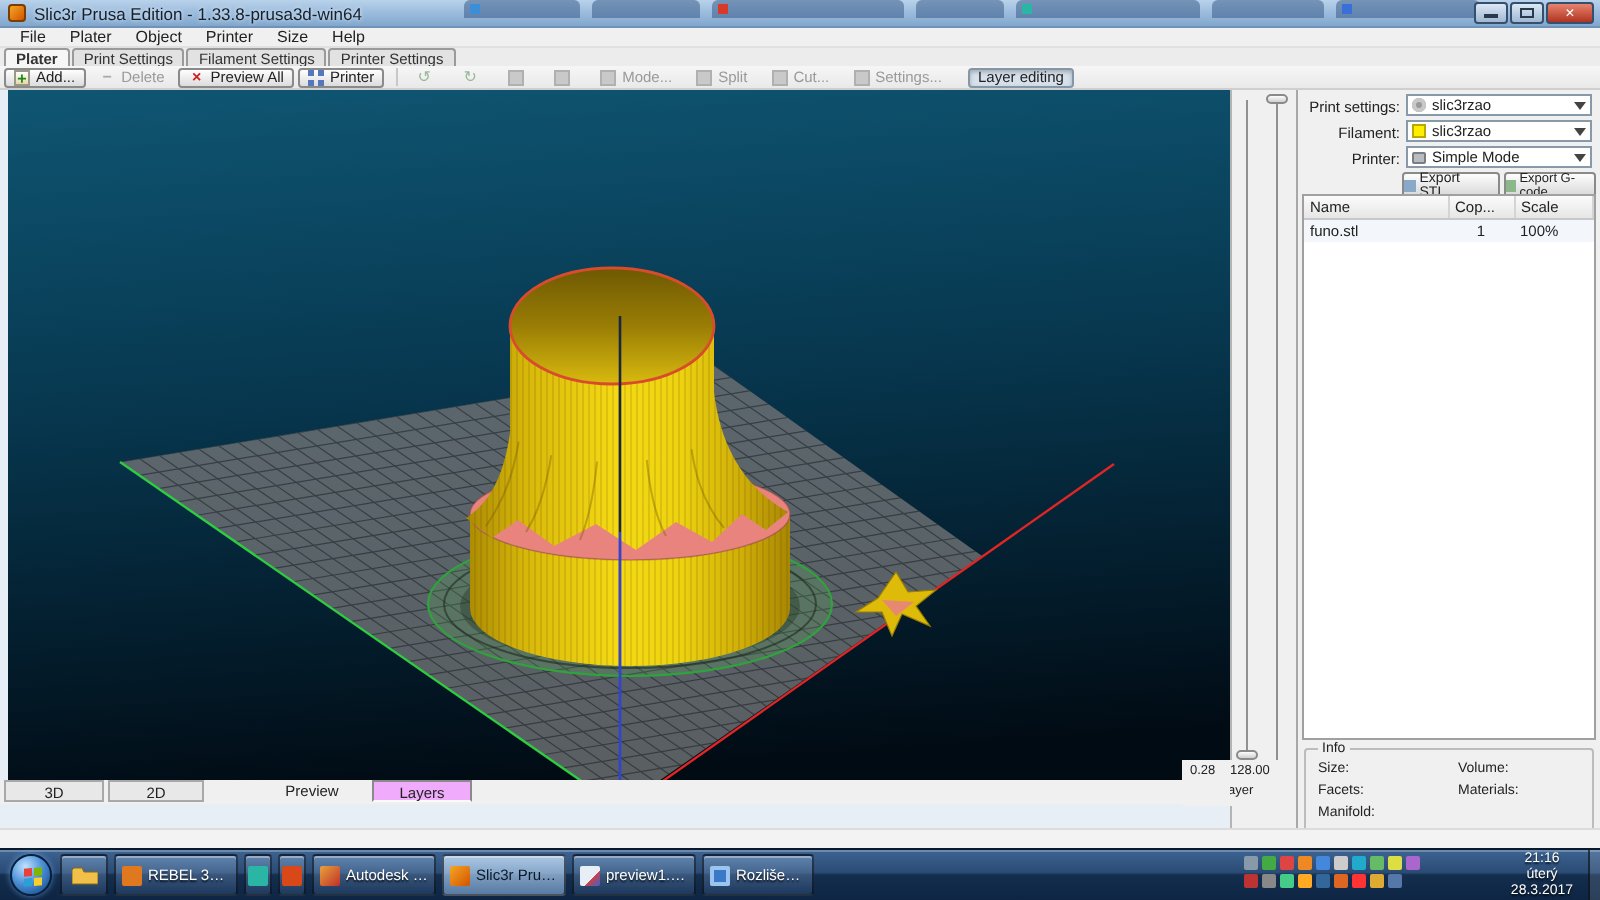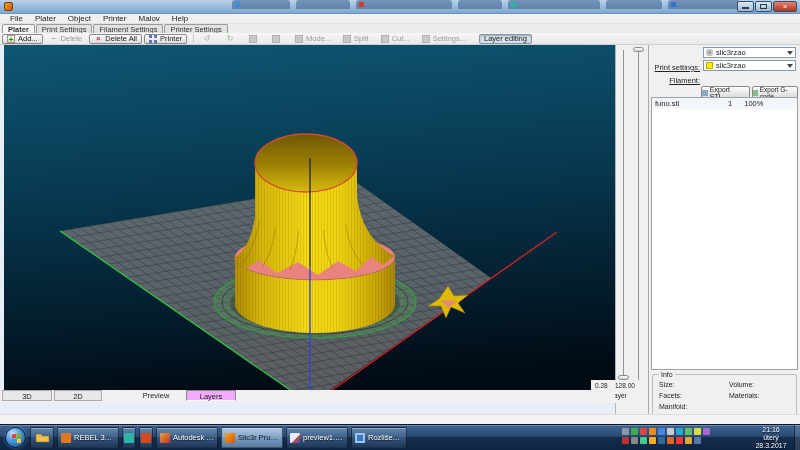--- a/index.html
+++ b/index.html
@@ -57,21 +57,21 @@
   .strack { position:absolute; top:5px; width:1px; height:330px; background:#909090; }
   .shandle { position:absolute; width:11px; height:5px; background:linear-gradient(#fdfdfd,#cfcfcf); border:1px solid #8a8a8a; border-radius:3px; }
   .sliderlabels { position:absolute; left:591px; top:380px; width:57px; height:23px; background:#f0f0f0; font-size:6.5px; color:#222; }
   .slval { position:absolute; top:2px; white-space:nowrap; }
   .onelayer { position:absolute; left:6px; top:12px; display:flex; align-items:center; font-size:6.5px; color:#222; }
   .cbox { width:6px; height:6px; border:1px solid #7a8a9a; background:#fff; margin-right:2px; }
 
   
   .sidebar { position:absolute; left:648px; top:45px; width:152px; height:379px; background:#f0f0f0; border-left:1px solid #a8a8a8; font-size:7.5px; color:#222; }
   .srow { position:absolute; left:0; width:100%; height:11px; }
-  .slabel { position:absolute; right:100px; top:16px; text-align:center; white-space:nowrap;text-decoration:underline; }
+  .slabel { position:absolute; right:100px; top:2px; text-align:center; white-space:nowrap; }
   .combo { position:absolute; left:54px; top:0; width:93px; height:11px; background:#fff; border:1px solid #8899aa; display:flex; align-items:center; padding:0 2px; }
   .combo .ctext { flex:1; font-size:7.5px; white-space:nowrap; overflow:hidden; }
   .carrow { width:0; height:0; border-left:3px solid transparent; border-right:3px solid transparent; border-top:4px solid #444; margin-left:2px; }
   .cicon { width:7px; height:7px; margin-right:3px; flex:none; }
   .ic-gear { border-radius:50%; background:#9a9a9a; box-shadow:inset 0 0 0 2px #c8c8c8; }
   .ic-fil { background:#ffee00; border:1px solid #b8a800; }
   .ic-printer { height:6px; background:#b8bcc0; border:1px solid #7a7e82; border-radius:1px; }
   .exbtn { position:absolute; height:13px; border:1px solid #8a8a8a; border-radius:2px; background:linear-gradient(#fdfdfd,#d8d8d8); font-size:7px; display:flex; align-items:center; justify-content:center; }
   .exbtn .bicon { width:6px; height:6px; margin-right:2px; }
   .listbox { position:absolute; left:2px; top:52px; width:147px; height:273px; background:#fff; border:1px solid #a0a0a0; }
@@ -126,37 +126,38 @@
       </div>
     <div class="bg-tab" style="left:458px;width:44px;"></div>
     <div class="bg-tab" style="left:508px;width:92px;">
         <div class="fav" style="background:#2ab5a5;"></div>
       </div>
     <div class="bg-tab" style="left:606px;width:56px;"></div>
     <div class="bg-tab" style="left:668px;width:72px;">
         <div class="fav" style="background:#3a6fd8;"></div>
       </div>
     <div class="app-icon"></div>
+    <div class="win-title">Slic3r Prusa Edition - 1.33.8-prusa3d-win64</div>
     <div class="winbtns">
       <div class="winbtn">
           <div class="glyph-min"></div>
         </div>
       <div class="winbtn">
           <div class="glyph-max"></div>
         </div>
       <div class="winbtn close"><span>×</span></div>
     </div>
   </div>
 
   <div class="menubar">
     <span class="menu-item">File</span>
     <span class="menu-item">Plater</span>
     <span class="menu-item">Object</span>
     <span class="menu-item">Printer</span>
-    <span class="menu-item">Malov</span>
+    <span class="menu-item">Size</span>
     <span class="menu-item">Help</span>
   </div>
 
   <div class="tabsrow">
     <div class="s-tab active">Plater</div>
     <div class="s-tab">Print Settings</div>
     <div class="s-tab">Filament Settings</div>
     <div class="s-tab">Printer Settings</div>
   </div>
 
@@ -164,21 +165,21 @@
     <div class="tbtn">
         <span class="tbi i-add">+</span>
         <span>Add...</span>
       </div>
     <div class="tbtn disabled">
         <span class="tbi i-del">−</span>
         <span>Delete</span>
       </div>
     <div class="tbtn">
         <span class="tbi i-delall">×</span>
-        <span>Delete All</span>
+        <span>Preview All</span>
       </div>
     <div class="tbtn">
         <span class="tbi i-arr"></span>
         <span>Printer</span>
       </div>
     <div class="tsep"></div>
     <div class="tbtn disabled">
         <span class="tbi i-rot">↺</span>
       </div>
     <div class="tbtn disabled">
@@ -370,32 +371,45 @@
       </div>
     </div>
     <div class="srow" style="top:15px;">
       <span class="slabel">Filament:</span>
       <div class="combo">
         <span class="cicon ic-fil"></span>
         <span class="ctext">slic3rzao</span>
         <span class="carrow"></span>
       </div>
     </div>
+    <div class="srow" style="top:28px;">
+      <span class="slabel">Printer:</span>
+      <div class="combo">
+        <span class="cicon ic-printer"></span>
+        <span class="ctext">Simple Mode</span>
+        <span class="carrow"></span>
+      </div>
+    </div>
     <div class="exbtn" style="left:52px; top:41px; width:49px;">
       <span class="bicon" style="background:#8aa8c8;"></span>
       <span>Export STL...</span>
     </div>
     <div class="exbtn" style="left:103px; top:41px; width:46px; font-size:6.5px;">
       <span class="bicon" style="background:#8ab88a;"></span>
       <span>Export G-code...</span>
     </div>
 
     <div class="listbox">
       <table class="otable">
         <tbody>
+            <tr>
+          <th style="width:72px;">Name</th>
+          <th style="width:33px;">Cop...</th>
+          <th>Scale</th>
+        </tr>
         <tr>
           <td>funo.stl</td>
           <td style="text-align:center;">1</td>
           <td>100%</td>
         </tr>
       </tbody>
         </table>
     </div>
 
     <div class="infobox">

